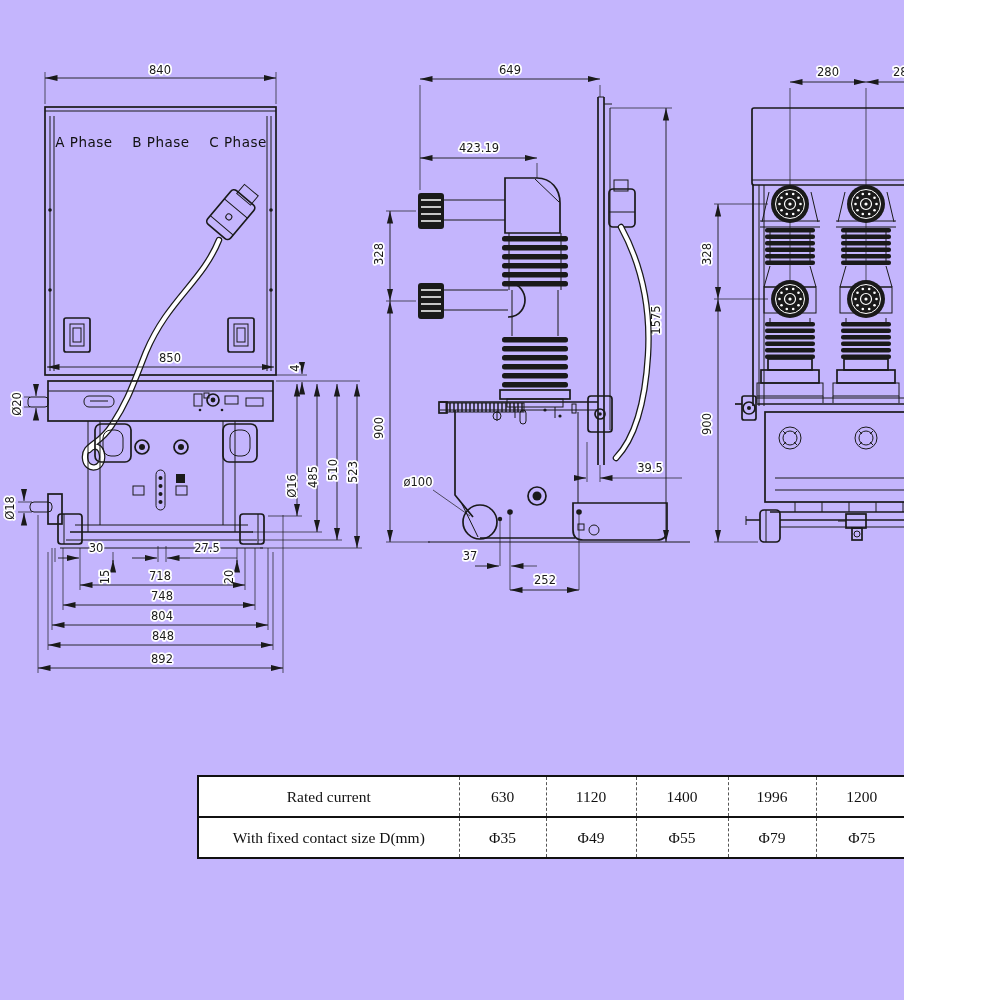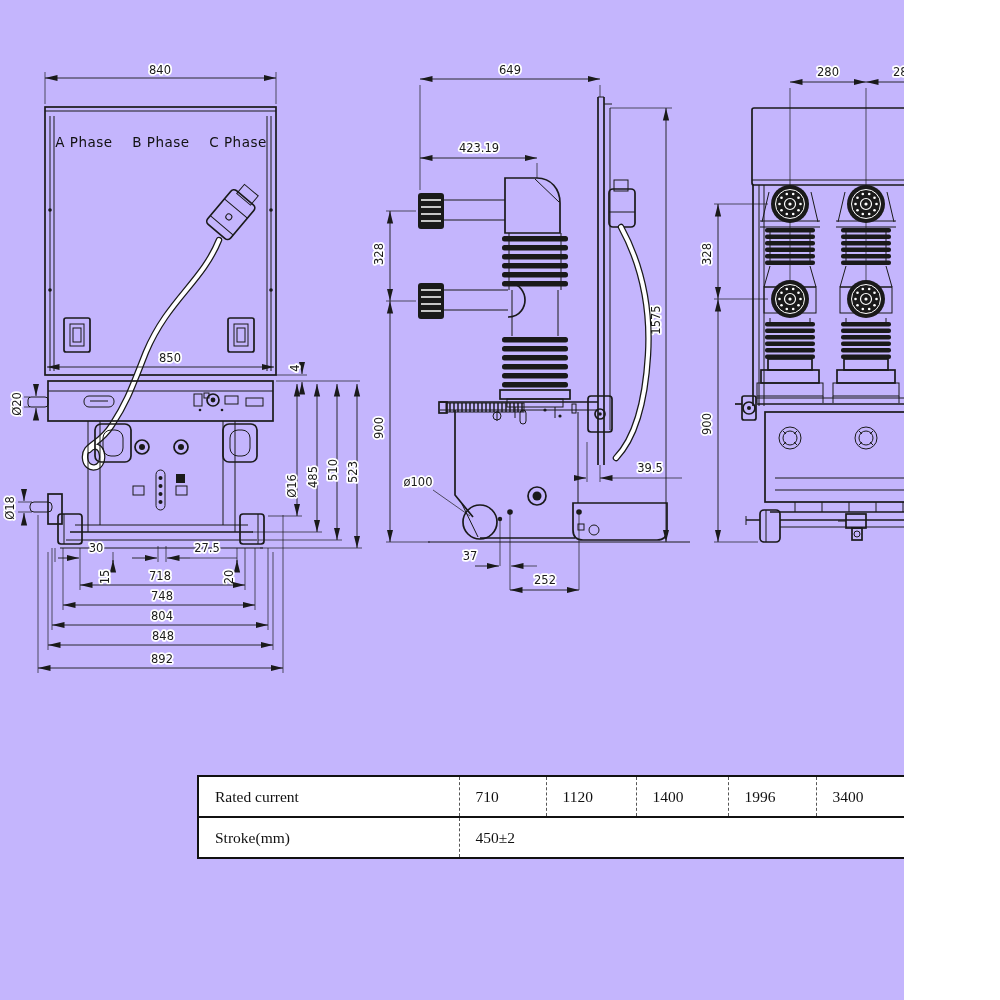--- a/index.html
+++ b/index.html
@@ -14,21 +14,21 @@
   .dle{stroke:#1a1a1a;stroke-width:0.9;fill:none;marker-end:url(#arr);}
   .tube-o{stroke:#1a1a1a;stroke-width:6.5;fill:none;stroke-linecap:round;}
   .tube-i{stroke:#ffffff;stroke-width:4;fill:none;stroke-linecap:round;}
   .dim{font-family:"DejaVu Sans",sans-serif;font-size:11.5px;fill:#1a1a1a;text-anchor:middle;
        paint-order:stroke;stroke:#ffffff;stroke-width:3.5px;stroke-linejoin:round;}
   .phase{font-family:"DejaVu Sans",sans-serif;font-size:13.5px;fill:#111;text-anchor:middle;letter-spacing:0.5px;}
   
   .spec-table{position:absolute;left:197px;top:775px;width:710px;border-collapse:collapse;
       table-layout:fixed;font-family:"Liberation Serif",serif;font-size:15.5px;color:#111;
       border:2.4px solid #111;background:#fff;}
-  .spec-table td{height:39px;text-align:left;vertical-align:middle;padding:0 16px;}
+  .spec-table td{height:39px;text-align:center;vertical-align:middle;padding:0 16px;}
   .spec-table tr.sep td{border-top:2px solid #111;}
   .spec-table td.v{border-left:1.3px dashed #555;}
 </style>
 </head>
 <body>
 
 <div class="canvas">
 
 <svg width="1000" height="760" viewBox="0 0 1000 760">
   <defs>
@@ -402,26 +402,30 @@
     <col style="width:261px">
         <col style="width:87px">
         <col style="width:90px">
     <col style="width:92px">
         <col style="width:88px">
         <col style="width:92px">
   </colgroup>
   <tbody>
     <tr>
       <td>Rated current</td>
-      <td class="v">710</td>
+      <td class="v">630</td>
       <td class="v">1120</td>
       <td class="v">1400</td>
       <td class="v">1996</td>
-      <td class="v">3400</td>
+      <td class="v">1200</td>
     </tr>
     <tr class="sep">
-      <td>Stroke(mm)</td>
-      <td class="v" colspan="5">450±2</td>
+      <td>With fixed contact size D(mm)</td>
+      <td class="v">Φ35</td>
+      <td class="v">Φ49</td>
+      <td class="v">Φ55</td>
+      <td class="v">Φ79</td>
+      <td class="v">Φ75</td>
     </tr>
   </tbody>
 </table>
 
 </div>
 
 </body></html>

